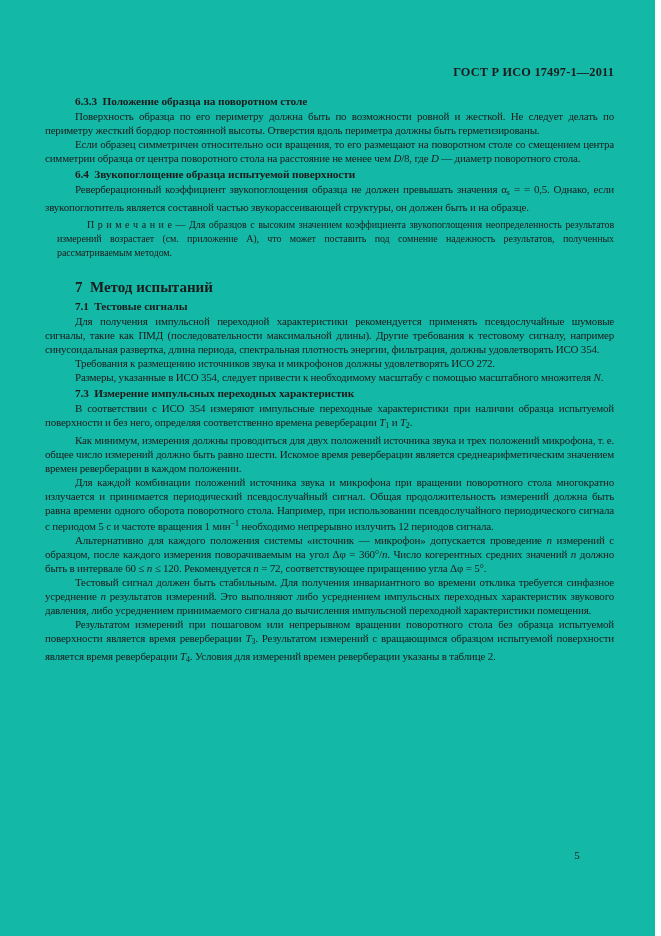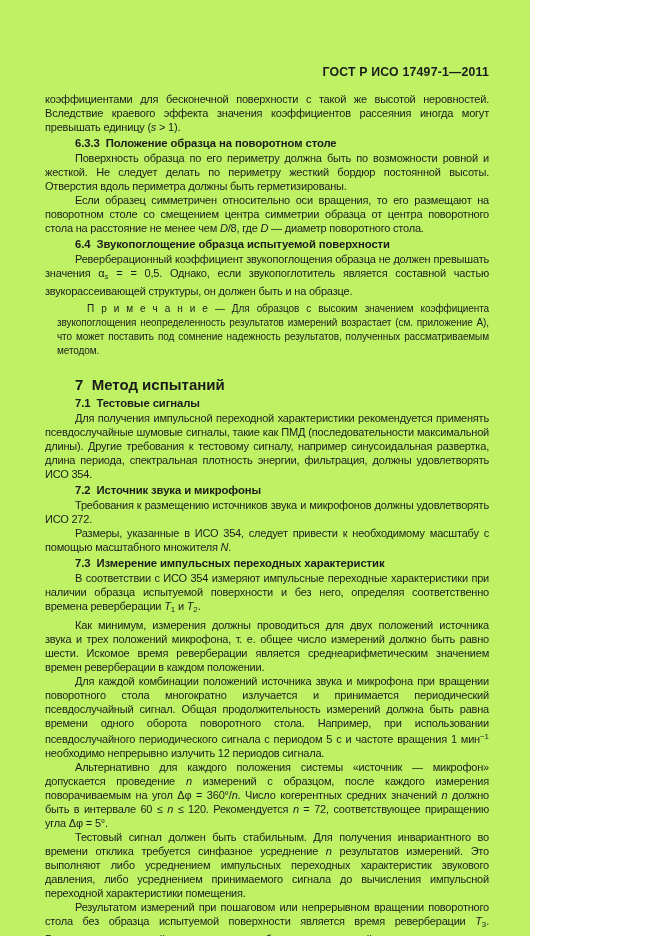--- a/index.html
+++ b/index.html
@@ -3,24 +3,24 @@
 <meta charset="utf-8">
 <title>ГОСТ Р ИСО 17497-1—2011 — стр. 5</title>
 <style>
   html, body {
     margin: 0;
     padding: 0;
     background: #ffffff;
   }
   .page {
     position: relative;
-    width: 530px;
+    width: 655px;
     height: 936px;
-    background: #bef264;
-    font-family: Liberation Sans, sans-serif;
+    background: #14b8a6;
+    font-family: Liberation Serif, serif;
     color: #1b1b1b;
     overflow: hidden;
   }
   .header {
     position: absolute;
     top: 65px;
     left: 45px;
     right: 41px;
     text-align: right;
     font-weight: bold;
@@ -81,31 +81,29 @@
   .r-sub { font-size: 0.72em; vertical-align: -0.28em; letter-spacing: 0; }
   .r-sup { font-size: 0.72em; vertical-align: 0.5em; letter-spacing: 0; }
 </style>
 </head>
 <body>
 
 <div class="page">
   <div class="header">ГОСТ Р ИСО 17497-1—2011</div>
 
   <div class="content">
-      <p class="paragraph noindent"><span>коэффициентами для бесконечной поверхности с такой же высотой неровностей. Вследствие краевого эффекта значения коэффициентов рассеяния иногда могут превышать единицу (</span><span class="r-i">s</span><span> &gt; 1).</span></p>
       <h3 class="subheading"><span>6.3.3&nbsp; Положение образца на поворотном столе</span></h3>
       <p class="paragraph"><span>Поверхность образца по его периметру должна быть по возможности ровной и жесткой. Не следует делать по периметру жесткий бордюр постоянной высоты. Отверстия вдоль периметра должны быть герметизированы.</span></p>
       <p class="paragraph"><span>Если образец симметричен относительно оси вращения, то его размещают на поворотном столе со смещением центра симметрии образца от центра поворотного стола на расстояние не менее чем </span><span class="r-i">D</span><span>/8, где </span><span class="r-i">D</span><span> — диаметр поворотного стола.</span></p>
       <h3 class="subheading"><span>6.4&nbsp; Звукопоглощение образца испытуемой поверхности</span></h3>
       <p class="paragraph"><span>Реверберационный коэффициент звукопоглощения образца не должен превышать значения </span><span>α</span><span class="r-sub r-i">s</span><span> = = 0,5. Однако, если звукопоглотитель является составной частью звукорассеивающей структуры, он должен быть и на образце.</span></p>
       <p class="note"><span>П р и м е ч а н и е — Для образцов с высоким значением коэффициента звукопоглощения неопределенность результатов измерений возрастает (см. приложение А), что может поставить под сомнение надежность результатов, полученных рассматриваемым методом.</span></p>
       <h2 class="chapter-heading"><span>7&nbsp; Метод испытаний</span></h2>
       <h3 class="subheading"><span>7.1&nbsp; Тестовые сигналы</span></h3>
       <p class="paragraph"><span>Для получения импульсной переходной характеристики рекомендуется применять псевдослучайные шумовые сигналы, такие как ПМД (последовательности максимальной длины). Другие требования к тестовому сигналу, например синусоидальная развертка, длина периода, спектральная плотность энергии, фильтрация, должны удовлетворять ИСО 354.</span></p>
-      <h3 class="subheading"><span>7.2&nbsp; Источник звука и микрофоны</span></h3>
       <p class="paragraph"><span>Требования к размещению источников звука и микрофонов должны удовлетворять ИСО 272.</span></p>
       <p class="paragraph"><span>Размеры, указанные в ИСО 354, следует привести к необходимому масштабу с помощью масштабного множителя </span><span class="r-i">N</span><span>.</span></p>
       <h3 class="subheading"><span>7.3&nbsp; Измерение импульсных переходных характеристик</span></h3>
       <p class="paragraph"><span>В соответствии с ИСО 354 измеряют импульсные переходные характеристики при наличии образца испытуемой поверхности и без него, определяя соответственно времена реверберации </span><span class="r-i">T</span><span class="r-sub">1</span><span> и </span><span class="r-i">T</span><span class="r-sub">2</span><span>.</span></p>
       <p class="paragraph"><span>Как минимум, измерения должны проводиться для двух положений источника звука и трех положений микрофона, т. е. общее число измерений должно быть равно шести. Искомое время реверберации является среднеарифметическим значением времен реверберации в каждом положении.</span></p>
       <p class="paragraph"><span>Для каждой комбинации положений источника звука и микрофона при вращении поворотного стола многократно излучается и принимается периодический псевдослучайный сигнал. Общая продолжительность измерений должна быть равна времени одного оборота поворотного стола. Например, при использовании псевдослучайного периодического сигнала с периодом 5 с и частоте вращения 1 мин</span><span class="r-sup">−1</span><span> необходимо непрерывно излучить 12 периодов сигнала.</span></p>
       <p class="paragraph"><span>Альтернативно для каждого положения системы «источник — микрофон» допускается проведение </span><span class="r-i">n</span><span> измерений с образцом, после каждого измерения поворачиваемым на угол Δφ = 360°/</span><span class="r-i">n</span><span>. Число когерентных средних значений </span><span class="r-i">n</span><span> должно быть в интервале 60 ≤ </span><span class="r-i">n</span><span> ≤ 120. Рекомендуется </span><span class="r-i">n</span><span> = 72, соответствующее приращению угла Δφ = 5°.</span></p>
       <p class="paragraph"><span>Тестовый сигнал должен быть стабильным. Для получения инвариантного во времени отклика требуется синфазное усреднение </span><span class="r-i">n</span><span> результатов измерений. Это выполняют либо усреднением импульсных переходных характеристик звукового давления, либо усреднением принимаемого сигнала до вычисления импульсной переходной характеристики помещения.</span></p>
       <p class="paragraph"><span>Результатом измерений при пошаговом или непрерывном вращении поворотного стола без образца испытуемой поверхности является время реверберации </span><span class="r-i">T</span><span class="r-sub">3</span><span>. Результатом измерений с вращающимся образцом испытуемой поверхности является время реверберации </span><span class="r-i">T</span><span class="r-sub">4</span><span>. Условия для измерений времен реверберации указаны в таблице 2.</span></p>
     </div>

